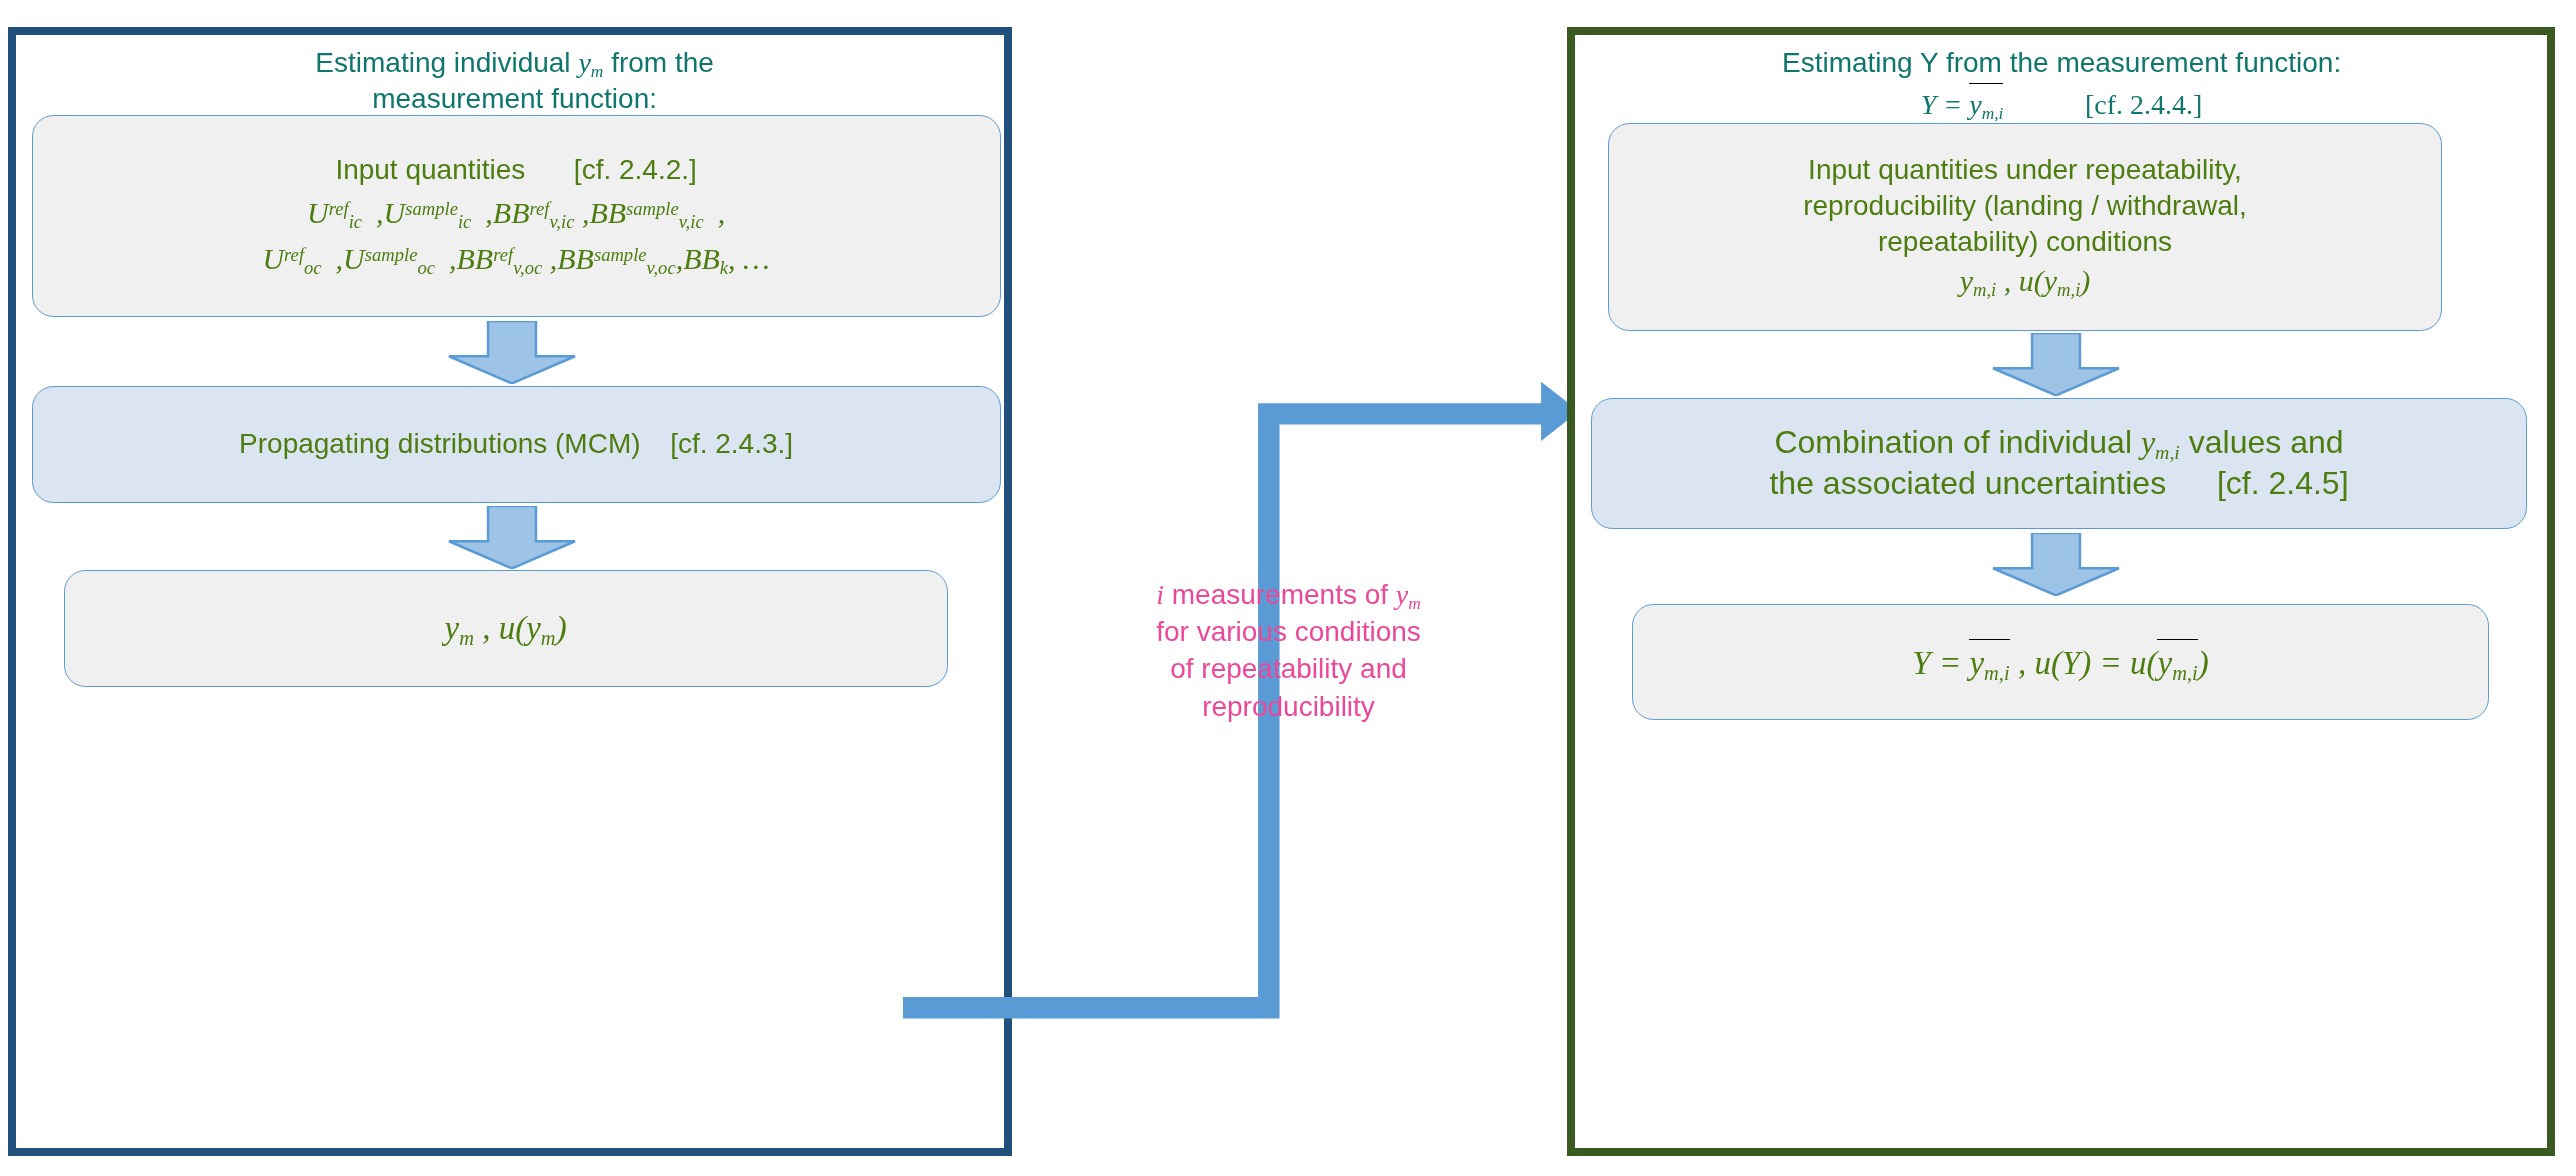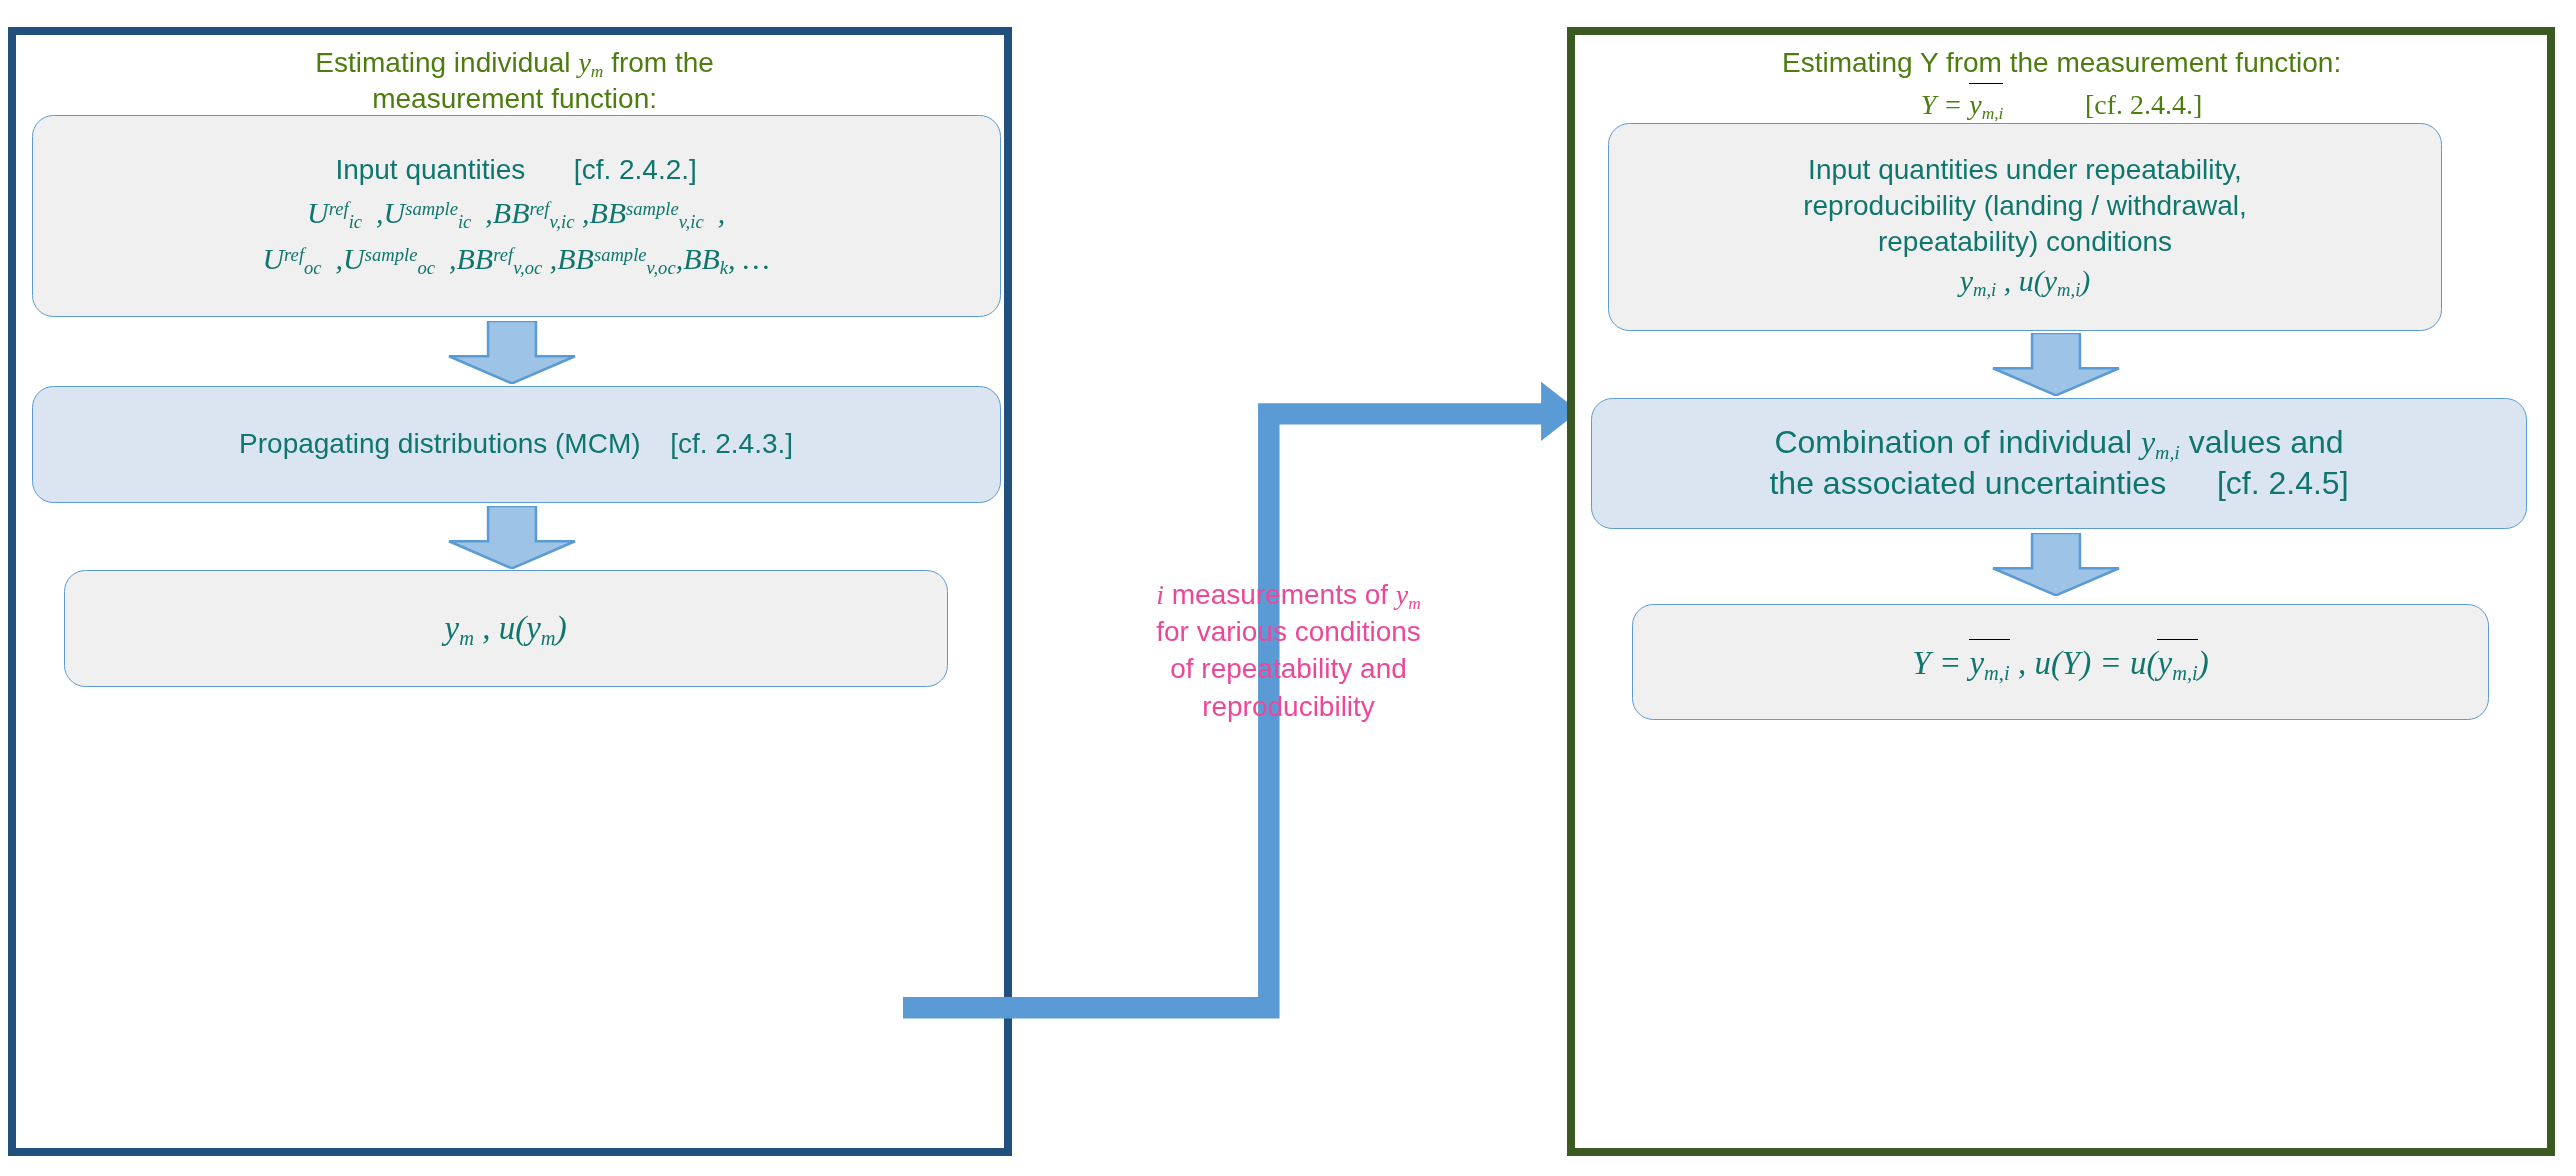--- a/index.html
+++ b/index.html
@@ -5,29 +5,29 @@
   html,body{margin:0;padding:0;background:#ffffff;}
   body{font-family:"Liberation Sans",sans-serif;}
   #stage{position:relative;width:2576px;height:1176px;background:#fff;overflow:hidden;}
 
   
   .panel{position:absolute;background:#ffffff;box-sizing:border-box;}
   #panel-left{left:7.6px;top:26.5px;width:1004px;height:1129px;border:8.2px solid #22507D;}
   #panel-right{left:1567px;top:26.5px;width:988px;height:1129px;border:8.2px solid #3A5A22;}
 
   
-  .hdr{position:absolute;text-align:center;color:#4d7c0f;line-height:1.30;}
+  .hdr{position:absolute;text-align:center;color:#0f766e;line-height:1.30;}
   #hdr-left{left:25px;top:10px;width:948px;font-size:28px;}
   #hdr-right{left:12.6px;top:10px;width:948px;font-size:28px;}
   .hdr .eqline{display:block;}
 
   
   .rbox{position:absolute;box-sizing:border-box;border:1.9px solid #5B9BD5;
         border-radius:21.5px;display:flex;align-items:center;justify-content:center;
-        text-align:center;color:#0f766e;}
+        text-align:center;color:#4d7c0f;}
   .fill-gray{background:#F0F0F0;}
   .fill-blue{background:#DBE5F1;}
 
   
   #box-input-left{left:16px;top:80px;width:969px;height:202px;font-size:28px;padding:5px 10px;}
   #box-mcm{left:16px;top:351px;width:969px;height:117px;font-size:28px;}
   #box-ym{left:48px;top:535px;width:884px;height:117px;font-size:28px;}
 
   
   #box-input-right{left:33px;top:88px;width:834px;height:208px;font-size:28px;padding:3.8px 12.6px;}

